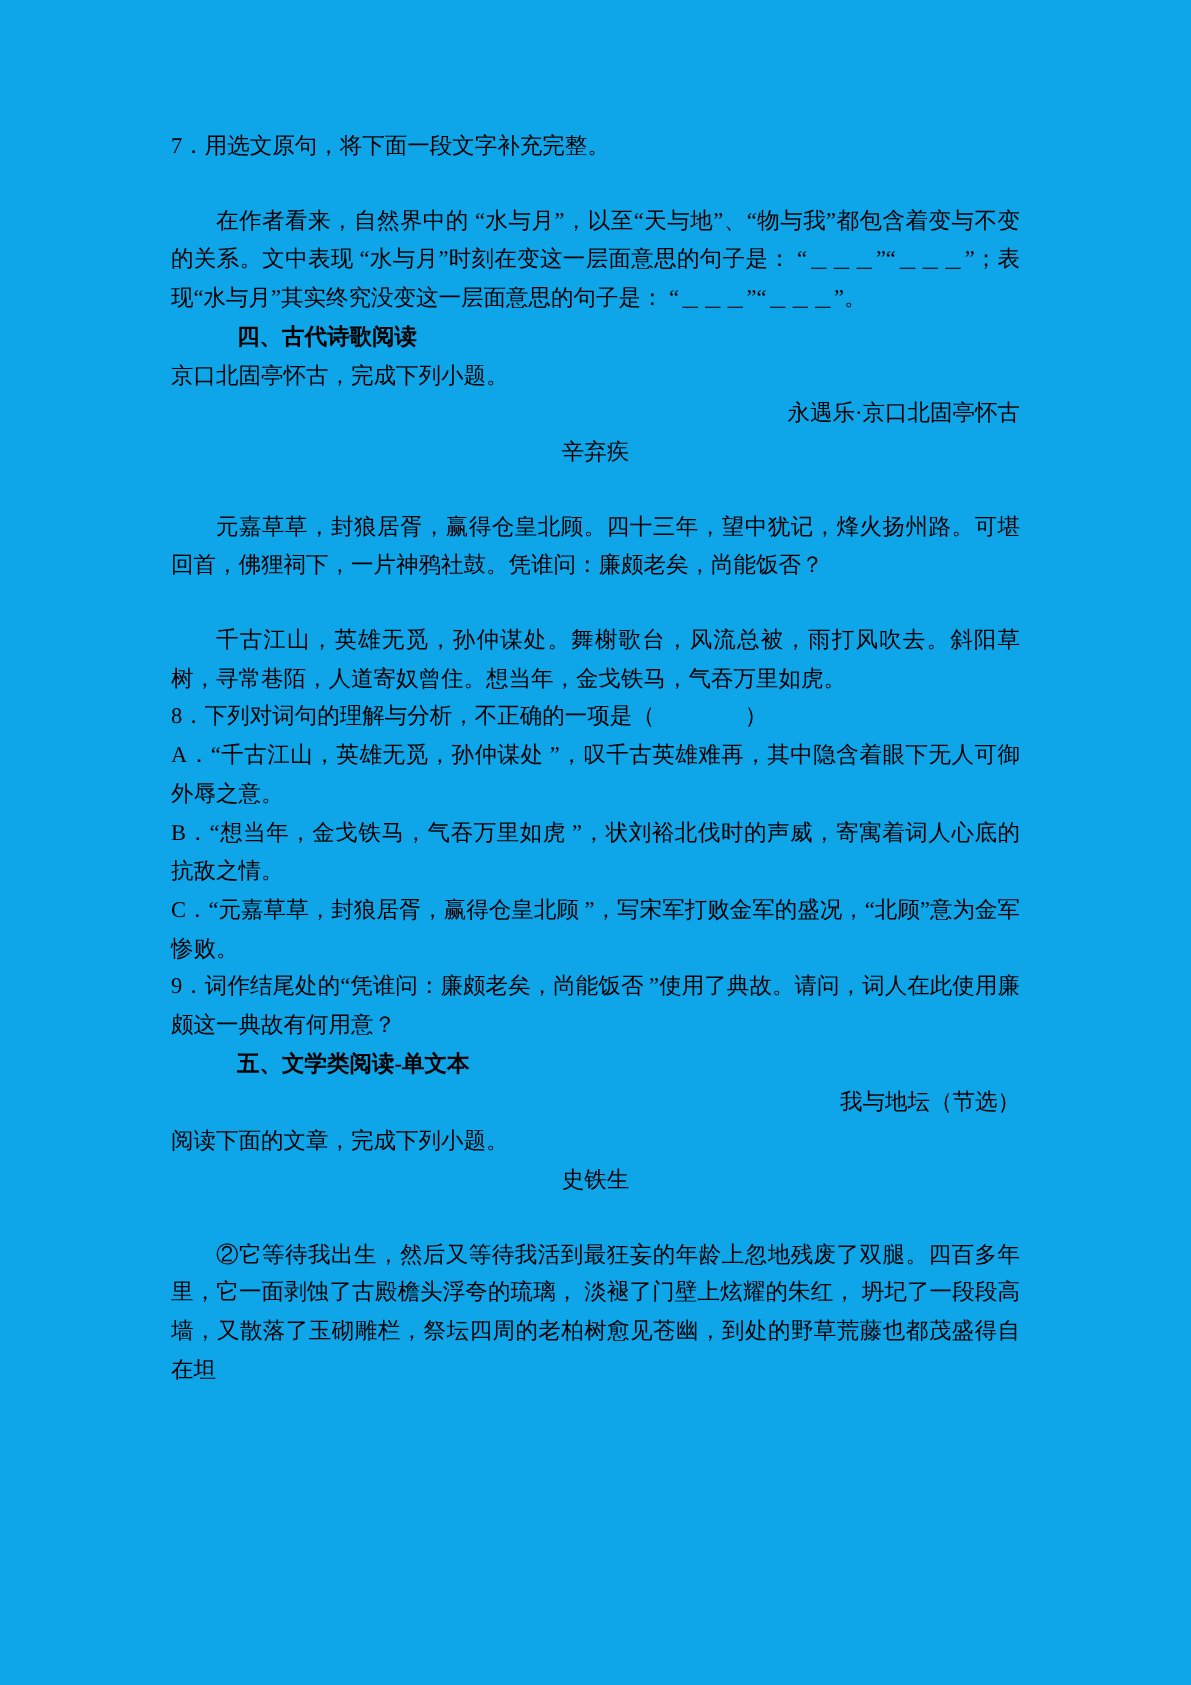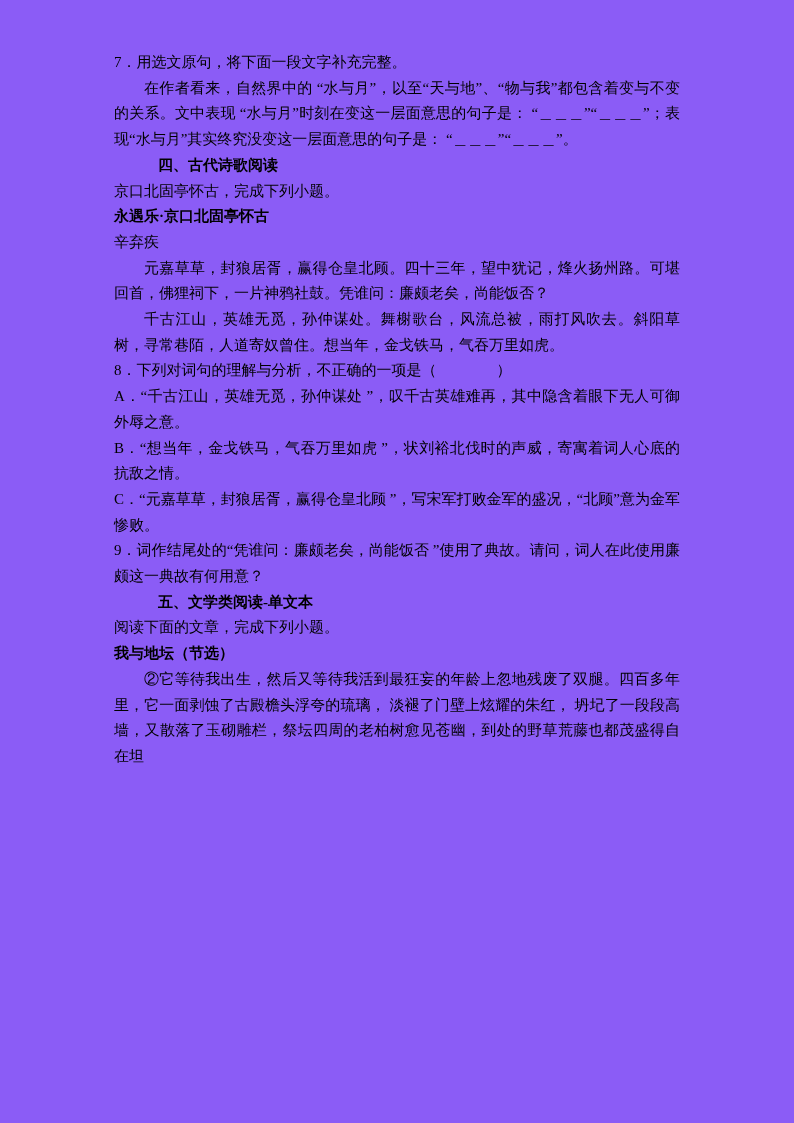--- a/index.html
+++ b/index.html
@@ -5,41 +5,41 @@
   html, body {
     margin: 0;
     padding: 0;
     background: #ffffff;
   }
   .page {
     position: relative;
     width: 794px;
     height: 1123px;
     margin: 0 auto;
-    background: #8b5cf6;
+    background: #0ea5e9;
     box-sizing: border-box;
-    padding: 50px 114px 0 114px;
+    padding: 86px 114px 0 114px;
     overflow: hidden;
     font-family: "Liberation Serif", "DejaVu Serif", serif;
     font-size: 15px;
     line-height: 25.7px;
     color: #000000;
   }
   .blk {
     margin: 0;
     padding: 0;
     text-align: justify;
     text-justify: inter-ideograph;
     word-break: break-all;
   }
   .blk.plain   { }
-  .blk.indent  { text-indent: 2em; }
+  .blk.indent  { text-indent: 2em; margin-top: 24px; }
   .blk.heading { font-weight: bold; margin-left: 44px; }
-  .blk.center  { text-align: left; }
-  .blk.center-bold { text-align: left; font-weight: bold; }
+  .blk.center  { text-align: center; }
+  .blk.center-bold { text-align: right; font-weight: normal; }
   .u {
     text-underline-offset: 3px;
   }
 </style>
 </head>
 <body>
 
 <div class="page">
   <div>
       <p class="blk plain"><span>7．用选文原句，将下面一段文字补充完整。</span></p>
@@ -49,17 +49,18 @@
       <p class="blk center-bold"><span>永遇乐·京口北固亭怀古</span></p>
       <p class="blk center"><span>辛弃疾</span></p>
       <p class="blk indent"><span>元嘉草草，封狼居胥，赢得仓皇北顾。四十三年，望中犹记，烽火扬州路。可堪回首，佛狸祠下，一片神鸦社鼓。凭谁问：廉颇老矣，尚能饭否？</span></p>
       <p class="blk indent"><span>千古江山，英雄无觅，孙仲谋处。舞榭歌台，风流总被，雨打风吹去。斜阳草树，寻常巷陌，人道寄奴曾住。想当年，金戈铁马，气吞万里如虎。</span></p>
       <p class="blk plain"><span>8．下列对词句的理解与分析，不正确的一项是（　　　　）</span></p>
       <p class="blk plain"><span>A．“千古江山，英雄无觅，孙仲谋处 ”，叹千古英雄难再，其中隐含着眼下无人可御外辱之意。</span></p>
       <p class="blk plain"><span>B．“想当年，金戈铁马，气吞万里如虎 ”，状刘裕北伐时的声威，寄寓着词人心底的抗敌之情。</span></p>
       <p class="blk plain"><span>C．“元嘉草草，封狼居胥，赢得仓皇北顾 ”，写宋军打败金军的盛况，“北顾”意为金军惨败。</span></p>
       <p class="blk plain"><span>9．词作结尾处的“凭谁问：廉颇老矣，尚能饭否 ”使用了典故。请问，词人在此使用廉颇这一典故有何用意？</span></p>
       <p class="blk heading"><span>五、文学类阅读-单文本</span></p>
+      <p class="blk center-bold"><span>我与地坛（节选）</span></p>
       <p class="blk plain"><span>阅读下面的文章，完成下列小题。</span></p>
-      <p class="blk center-bold"><span>我与地坛（节选）</span></p>
+      <p class="blk center"><span>史铁生</span></p>
       <p class="blk indent"><span>②它等待我出生，然后又等待我活到最狂妄的年龄上忽地残废了双腿。四百多年里，它一面</span><span class="u">剥蚀</span><span>了古殿檐头浮夸的琉璃， </span><span class="u">淡褪</span><span>了门壁上炫耀的朱红， </span><span class="u">坍圮</span><span>了一段段高墙，又</span><span class="u">散落</span><span>了玉砌雕栏，祭坛四周的老柏树愈见苍幽，到处的野草荒藤也都茂盛得自在坦</span></p>
     </div>
 </div>
 
 </body></html>

